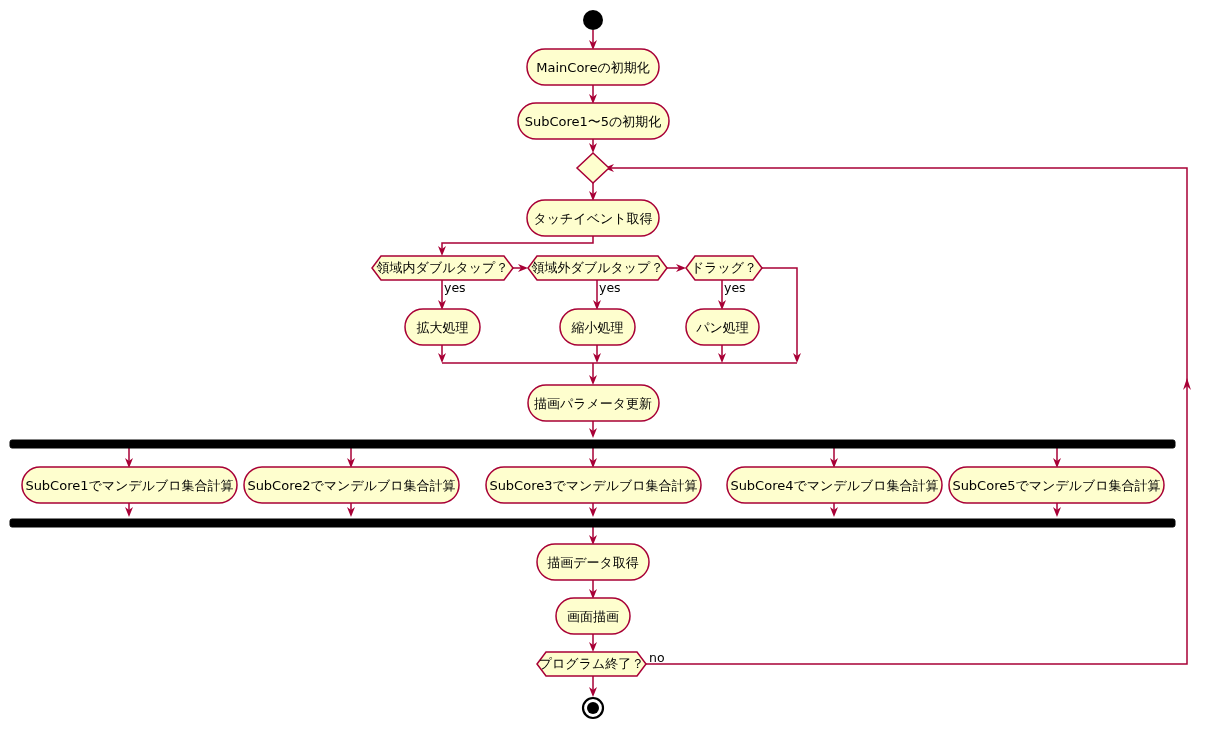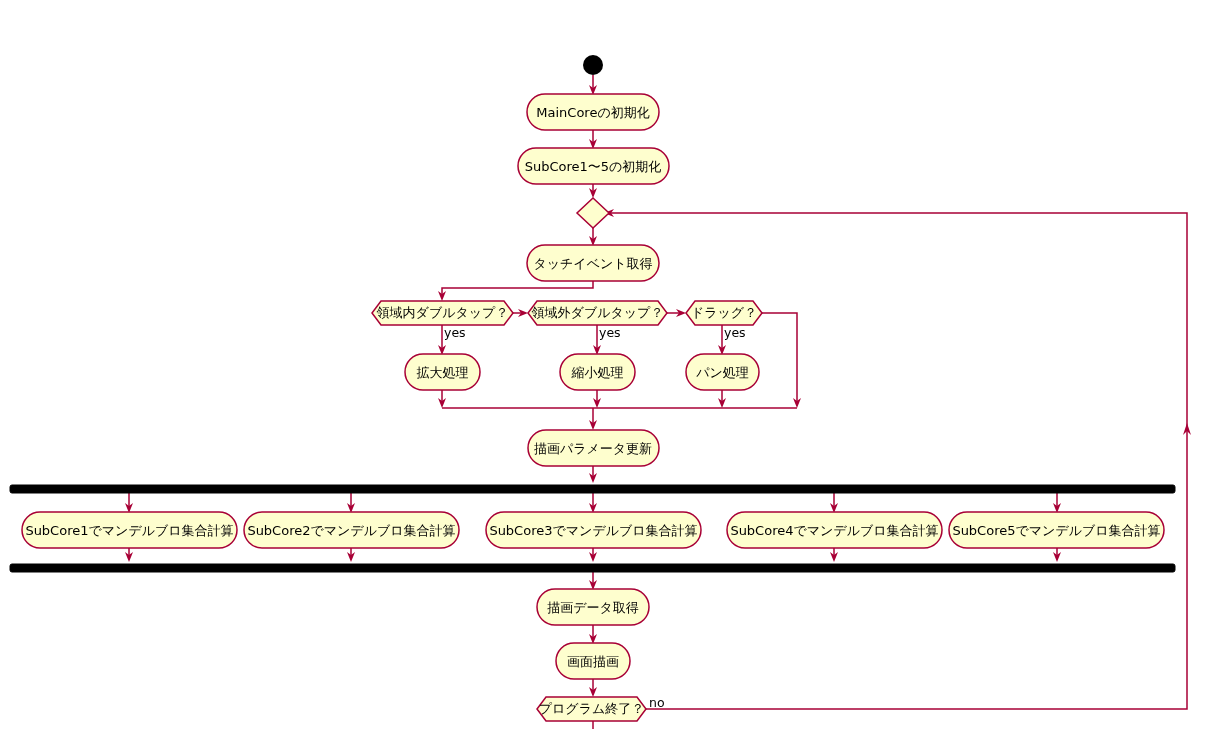--- a/index.html
+++ b/index.html
@@ -13,21 +13,20 @@
     height: 729px;
     position: relative;
     overflow: hidden;
     font-family: "DejaVu Sans", sans-serif;
   }
   #diagram-root {
     position: absolute;
     left: 0; top: 0;
     width: 1212px;
     height: 527px;
-    margin-top: 45px;
   }
   svg.uml-canvas {
     position: absolute;
     left: 0; top: 0;
     width: 1212px;
     height: 729px;
     display: block;
   }
   text {
     font-family: "DejaVu Sans", sans-serif;

